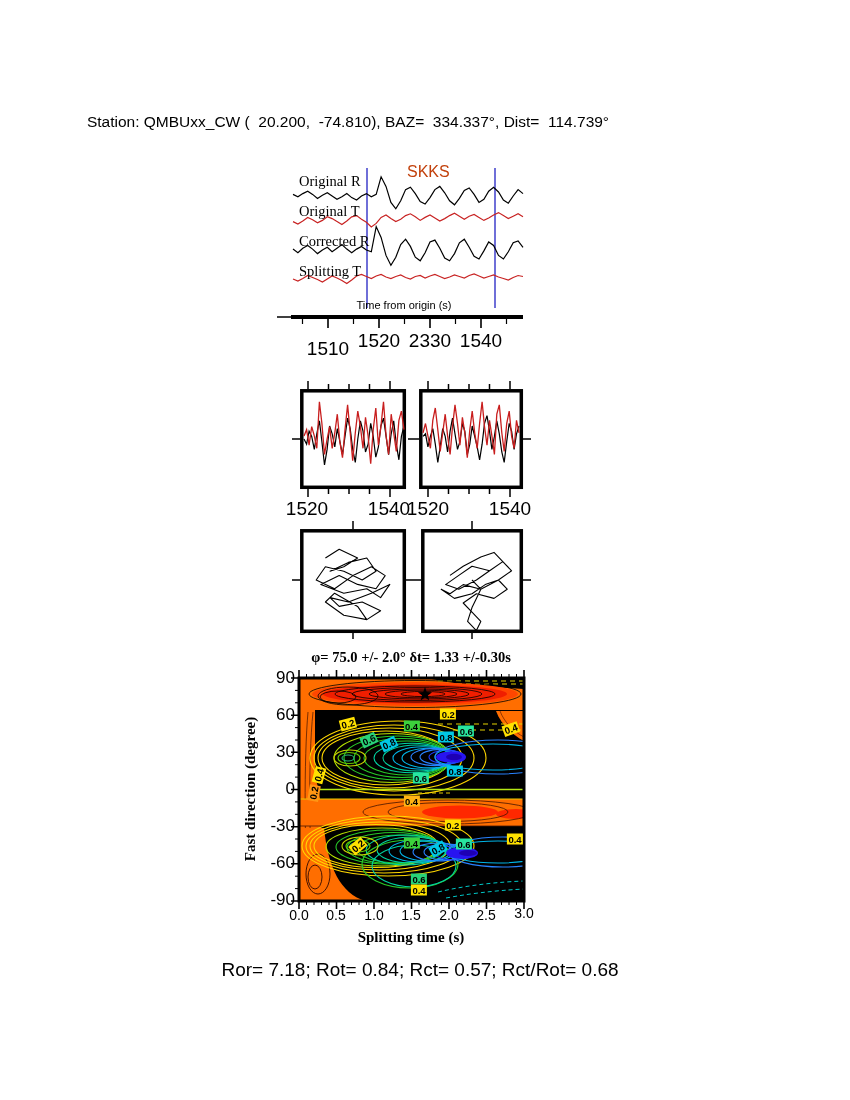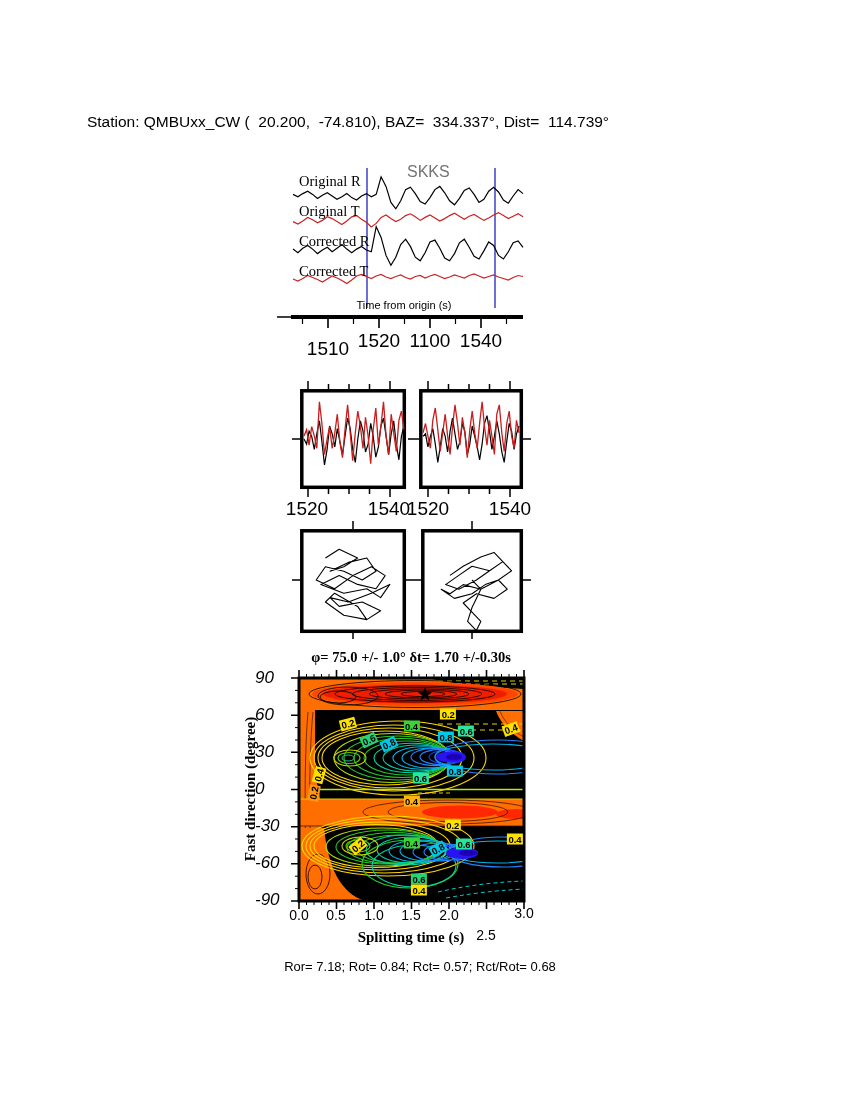--- a/index.html
+++ b/index.html
@@ -1,30 +1,30 @@
 <!DOCTYPE html>
 <html><head>
 <meta charset="utf-8">
 <style>
   html,body{margin:0;padding:0;background:#ffffff;}
   #page{position:relative;width:850px;height:1100px;background:#ffffff;overflow:hidden;
         font-family:"Liberation Sans",sans-serif;color:#000;}
   .abs{position:absolute;}
   .hdr{width:696px;text-align:center;font-size:15.5px;letter-spacing:0;white-space:pre;}
   .tracelabel{font-family:"Liberation Serif","DejaVu Serif",serif;font-weight:400;font-size:14.5px;white-space:pre;}
-  .phase{font-size:16px;color:#737373;}
+  .phase{font-size:16px;color:#c2410c;}
   .axtitle{font-size:11px;transform:translateX(-50%);white-space:pre;}
   .tick19{font-size:19px;transform:translateX(-50%);white-space:pre;}
   .tick17{font-size:14px;transform:translateX(-50%);white-space:pre;}
-  .ytick{font-size:17px;width:40px;text-align:left;white-space:pre;font-style:italic;}
+  .ytick{font-size:17px;width:40px;text-align:right;white-space:pre;}
   .serifbold{font-family:"Liberation Serif","DejaVu Serif",serif;font-weight:700;}
   .ctitle{font-size:14.5px;transform:translateX(-50%);white-space:pre;}
   .xlab{font-size:15px;transform:translateX(-50%);white-space:pre;}
   .ylab{font-size:15px;transform:translate(-50%,-50%) rotate(-90deg);white-space:pre;}
-  .footer{font-size:13px;transform:translateX(-50%);white-space:pre;}
+  .footer{font-size:19px;transform:translateX(-50%);white-space:pre;}
   .chip{position:absolute;font:bold 9.5px "Liberation Sans",sans-serif;color:#000;
         padding:0 1.5px;line-height:11px;z-index:6;}
   svg{position:absolute;}
 </style>
 </head>
 <body>
 
 <div id="page">
 
   <div class="abs hdr" style="top:113px;left:0;">Station: QMBUxx_CW (  20.200,  -74.810), BAZ=  334.337°, Dist=  114.739°</div>
@@ -39,26 +39,26 @@
     <g>
       <line x1="3" y1="155" x2="19" y2="155" stroke="#000" stroke-width="1.5"></line>
       <line x1="17" y1="155" x2="249" y2="155" stroke="#000" stroke-width="4"></line>
       <path d="M54,157v9M105,157v9M156,157v9M207,157v9" stroke="#000" stroke-width="1.6" fill="none"></path>
       <path d="M28.5,157v5M79.5,157v5M130.5,157v5M181.5,157v5M232.5,157v5" stroke="#000" stroke-width="1.2" fill="none"></path>
     </g>
   </svg>
   <div class="abs tracelabel" style="left:299px;top:173px;">Original R</div>
   <div class="abs tracelabel" style="left:299px;top:203px;">Original T</div>
   <div class="abs tracelabel" style="left:299px;top:233px;">Corrected R</div>
-  <div class="abs tracelabel" style="left:299px;top:263px;">Corrected T</div>
+  <div class="abs tracelabel" style="left:299px;top:263px;">Splitting T</div>
   <div class="abs phase" style="left:407px;top:163px;">SKKS</div>
   <div class="abs axtitle" style="left:404px;top:299px;">Time from origin (s)</div>
   <div class="abs tick19" style="left:328px;top:330px;margin-top:8px;">1510</div>
   <div class="abs tick19" style="left:379px;top:330px;">1520</div>
-  <div class="abs tick19" style="left:430px;top:330px;">1100</div>
+  <div class="abs tick19" style="left:430px;top:330px;">2330</div>
   <div class="abs tick19" style="left:481px;top:330px;">1540</div>
 
   <svg style="left:288px;top:381px;" width="248" height="118" viewBox="0 0 248 118">
     <rect x="13.8" y="9.8" width="102.5" height="96.5" fill="none" stroke="#000" stroke-width="3.5"></rect>
     <rect x="132.8" y="9.8" width="100.5" height="96.5" fill="none" stroke="#000" stroke-width="3.5"></rect>
     <g stroke="#000" stroke-width="1.5" fill="none">
       <path d="M20,8v-8M102,8v-8M140,8v-8M222,8v-8"></path>
       <path d="M40.5,8v-5M61,8v-5M81.5,8v-5M160.5,8v-5M181,8v-5M201.5,8v-5"></path>
       <path d="M20,108v8M102,108v8M140,108v8M222,108v8"></path>
       <path d="M40.5,108v5M61,108v5M81.5,108v5M160.5,108v5M181,108v5M201.5,108v5"></path>
@@ -77,21 +77,21 @@
   <svg style="left:288px;top:519px;" width="248" height="126" viewBox="0 0 248 126">
     <rect x="13.8" y="11.8" width="102.5" height="100.5" fill="none" stroke="#000" stroke-width="3.5"></rect>
     <rect x="134.8" y="11.8" width="98.5" height="100.5" fill="none" stroke="#000" stroke-width="3.5"></rect>
     <g stroke="#000" stroke-width="1.5" fill="none">
       <path d="M65,10v-8M65,112v8M12,61h-8M118,61h8M184,10v-8M184,112v8M133,61h-8M235,61h8"></path>
     </g>
     <polyline fill="none" stroke="#000" stroke-width="1.1" stroke-linejoin="round" points="37.4,39.0 51.2,30.2 69.6,39.0 55.8,47.8 42.0,52.2 60.4,43.4 78.8,39.0 88.0,52.2 74.2,61.0 55.8,52.2 37.4,47.8 28.2,61.0 46.6,69.8 65.0,56.6 83.4,47.8 97.2,56.6 88.0,69.8 69.6,65.4 51.2,56.6 32.8,65.4 55.8,74.2 78.8,69.8 92.6,78.6 101.8,65.4 83.4,74.2 60.4,83.0 42.0,78.6 51.2,87.4 74.2,83.0 92.6,91.8 78.8,100.6 55.8,96.2 37.4,83.0 46.6,74.2 69.6,87.4 78.8,100.6"></polyline>
     <polyline fill="none" stroke="#000" stroke-width="1.1" stroke-linejoin="round" points="162.0,56.4 175.2,47.2 192.8,38.0 206.0,33.4 214.8,42.6 201.6,51.8 184.0,47.2 170.8,56.4 157.6,65.6 170.8,70.2 188.4,61.0 201.6,51.8 214.8,42.6 223.6,51.8 210.4,61.0 192.8,70.2 175.2,65.6 162.0,74.8 153.2,70.2 166.4,79.4 184.0,74.8 197.2,65.6 210.4,61.0 219.2,70.2 206.0,79.4 188.4,74.8 175.2,84.0 184.0,93.2 192.8,102.4 188.4,111.6 179.6,102.4 184.0,88.6 188.4,79.4 192.8,70.2 188.4,65.6 184.0,61.0"></polyline>
   </svg>
 
-  <div class="abs ctitle serifbold" style="left:411px;top:649px;">φ= 75.0 +/- 1.0° δt= 1.70 +/-0.30s</div>
+  <div class="abs ctitle serifbold" style="left:411px;top:649px;">φ= 75.0 +/- 2.0° δt= 1.33 +/-0.30s</div>
   <svg style="left:288px;top:666px;" width="250" height="248" viewBox="0 0 250 248">
     <defs>
         <clipPath id="cp">
           <rect x="11" y="12" width="225" height="223"></rect>
         </clipPath>
       </defs>
     <g clip-path="url(#cp)">
       <rect x="11" y="12" width="225" height="223" fill="#000000"></rect>
 
       <rect x="11" y="12" width="225" height="33" fill="#ff6e00"></rect>
@@ -232,20 +232,20 @@
   <div class="abs ytick" style="left:255px;top:742px;">30</div>
   <div class="abs ytick" style="left:255px;top:779px;">0</div>
   <div class="abs ytick" style="left:255px;top:816px;">-30</div>
   <div class="abs ytick" style="left:255px;top:853px;">-60</div>
   <div class="abs ytick" style="left:255px;top:890px;">-90</div>
   <div class="abs tick17" style="left:299px;top:907px;">0.0</div>
   <div class="abs tick17" style="left:336px;top:907px;">0.5</div>
   <div class="abs tick17" style="left:374px;top:907px;">1.0</div>
   <div class="abs tick17" style="left:411px;top:907px;">1.5</div>
   <div class="abs tick17" style="left:449px;top:907px;">2.0</div>
-  <div class="abs tick17" style="left:486px;top:927px;">2.5</div>
+  <div class="abs tick17" style="left:486px;top:907px;">2.5</div>
   <div class="abs tick17" style="left:524px;top:905px;">3.0</div>
 
   <div class="abs ylab serifbold" style="left:250px;top:789px;">Fast direction (degree)</div>
   <div class="abs xlab serifbold" style="left:411px;top:929px;text-align:right;">Splitting time (s)</div>
 
   <div class="abs footer" style="left:420px;top:959px;">Ror= 7.18; Rot= 0.84; Rct= 0.57; Rct/Rot= 0.68</div>
 </div>
 
 </body></html>

